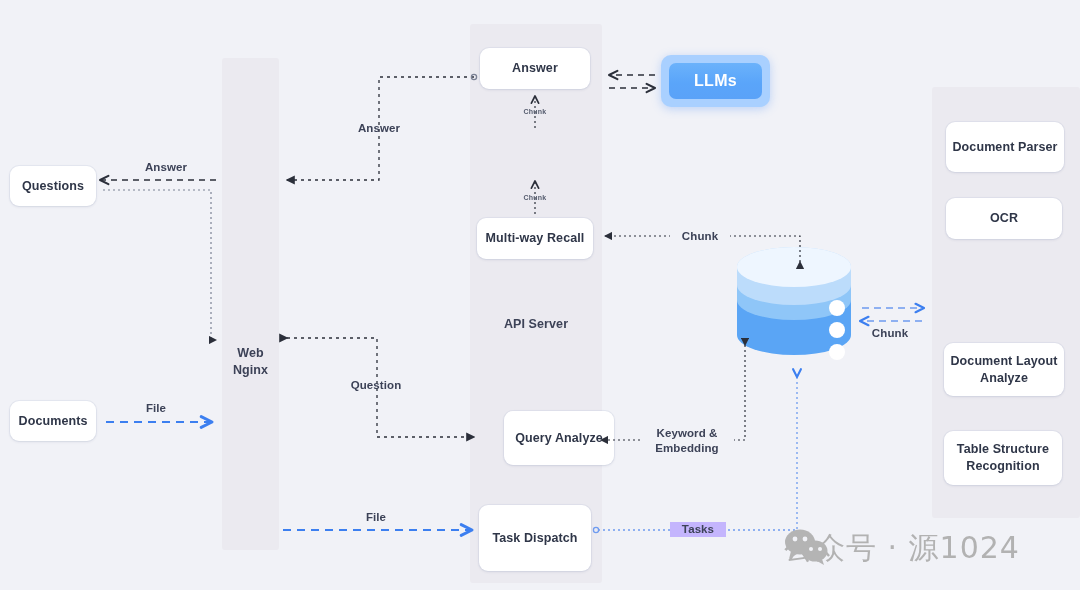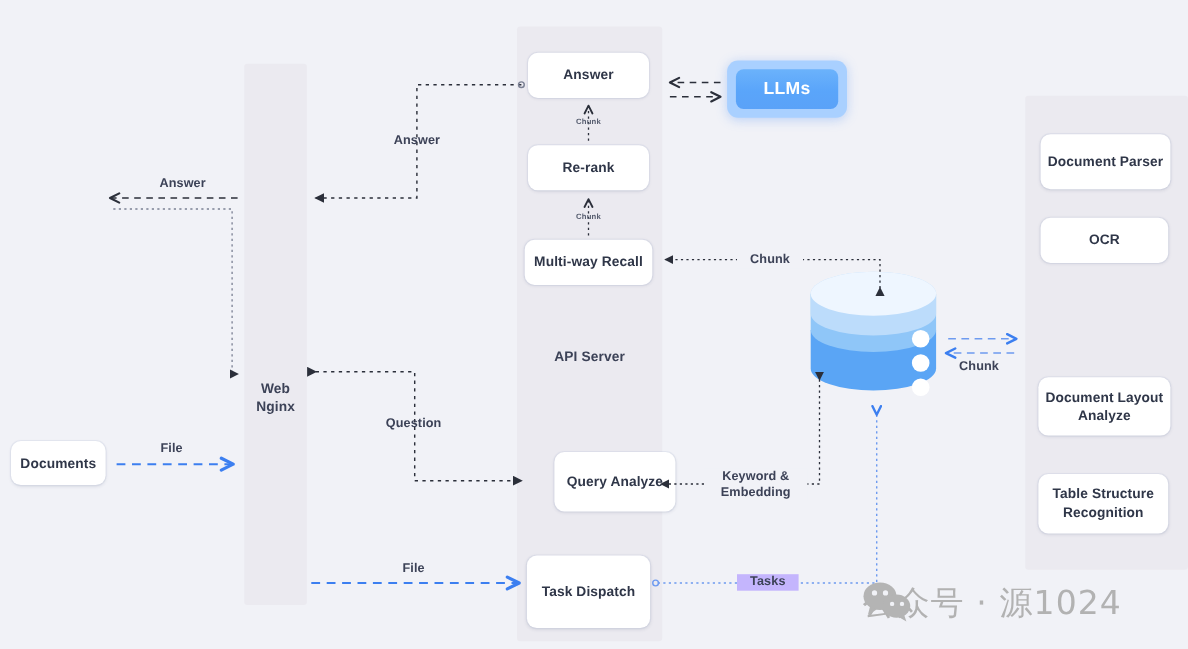--- a/index.html
+++ b/index.html
@@ -98,26 +98,26 @@
 
   <div class="panel" style="left:470px;top:24px;width:132px;height:559px;">
     <div class="panel-label" style="top:292px;">API
 Server</div>
   </div>
 
   <div class="panel" style="left:932px;top:87px;width:148px;height:431px;">
     <div class="panel-label" style="top:283px;">Task Executor</div>
   </div>
 
+  <div class="card" style="left:10px;top:166px;width:86px;height:40px;">Questions</div>
 
   <div class="card" style="left:10px;top:401px;width:86px;height:40px;">Documents</div>
 
   <div class="card" style="left:480px;top:48px;width:110px;height:41px;">Answer</div>
 
-  <div class="card" style="left:480px;top:132px;width:110px;height:41px;">Re-rank</div>
 
   <div class="card" style="left:477px;top:218px;width:116px;height:41px;">Multi-way Recall</div>
 
   <div class="card" style="left:504px;top:411px;width:110px;height:54px;">Query
 Analyze</div>
 
   <div class="card" style="left:479px;top:505px;width:112px;height:66px;">Task Dispatch</div>
 
   <div class="card" style="left:946px;top:122px;width:118px;height:50px;">Document Parser</div>
 

